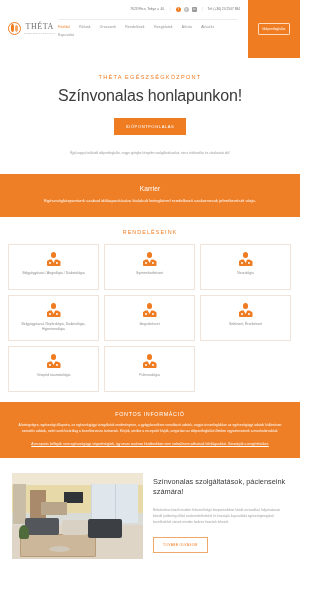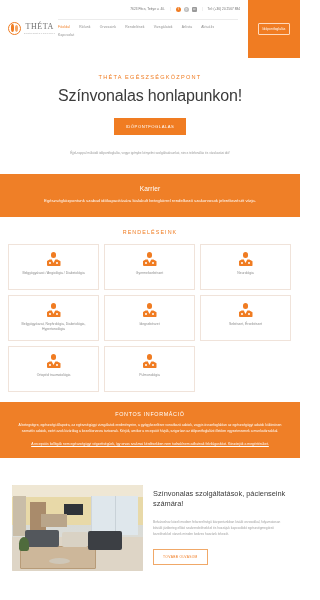--- a/index.html
+++ b/index.html
@@ -97,21 +97,21 @@
   .doc-icon .eyeL { left: 3.4px; } .doc-icon .eyeR { left: 10.4px; }
   .card-label { font-size: 3.4px; color: #8d8d8d; text-align: center; line-height: 1.5; }
 
   
   .info { background: #ef7f27; color: #fff; text-align: center; padding: 9px 12px 11px; }
   .info-title { font-size: 5.4px; letter-spacing: .12em; }
   .info-p { font-size: 3.4px; line-height: 1.65; margin-top: 6px; }
   .info-p.u { text-decoration: underline; margin-top: 7px; }
 
   
-  .feature { display: flex; gap: 10px; padding: 27px 12px 22px; background: #fff; align-items: flex-start; }
+  .feature { display: flex; gap: 10px; padding: 15px 12px 22px; background: #fff; align-items: flex-start; }
   .photo { width: 131px; height: 86px; border-radius: 1px; position: relative; overflow: hidden;
            background: linear-gradient(#cfd6d8, #e3e0d6); flex: none; }
   .photo .wall { position: absolute; left: 0; top: 0; width: 100%; height: 46%; background: #e8d9a8; }
   .photo .ceil { position: absolute; left: 0; top: 0; width: 100%; height: 14%; background: #efe7d4; }
   .photo .win { position: absolute; right: 4%; top: 12%; width: 36%; height: 46%; background: #dfe7ec;
                 border-left: 1px solid #cfd6dc; }
   .photo .winbar { position: absolute; right: 21%; top: 12%; width: 1px; height: 46%; background: #c9d2d8; }
   .photo .tv { position: absolute; left: 40%; top: 22%; width: 14%; height: 13%; background: #2f3338; }
   .photo .doorL { position: absolute; left: 1%; top: 13%; width: 10%; height: 46%; background: #c9bda8; }
   .photo .shelf { position: absolute; left: 14%; top: 20%; width: 12%; height: 34%; background: #a98b6b; }

